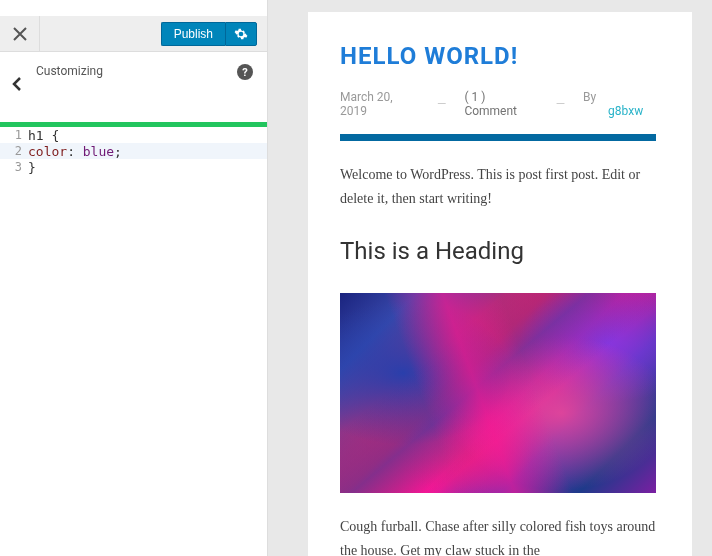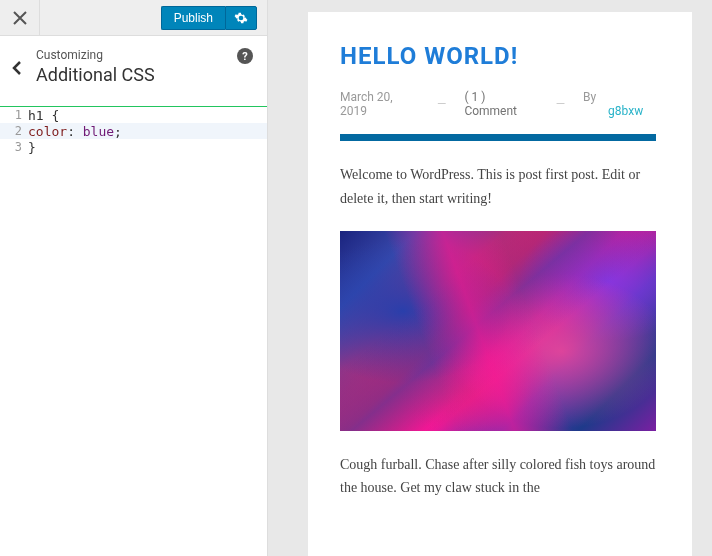--- a/index.html
+++ b/index.html
@@ -19,20 +19,21 @@
       border-right: 1px solid #ddd;
     }
     .top-bar {
       height: 36px;
       background: #eeeeee;
       border-bottom: 1px solid #ddd;
       display: flex;
       align-items: center;
       justify-content: space-between;
       padding: 0;
+      margin-top: 16px;
     }
     .close-btn {
       width: 40px;
       height: 36px;
       display: flex;
       align-items: center;
       justify-content: center;
       cursor: pointer;
       font-size: 18px;
       color: #555;
@@ -60,21 +61,21 @@
       border: 1px solid #006799;
       padding: 4px 8px;
       cursor: pointer;
       border-radius: 0 2px 2px 0;
       display: flex;
       align-items: center;
       font-size: 12px;
     }
     .section-header {
       padding: 12px 14px 14px 14px;
-      border-bottom: 1px solid #22c55e;
+      border-bottom: 5px solid #22c55e;
       position: relative;
       display: flex;
       align-items: flex-start;
     }
     .back-btn {
       width: 26px;
       height: 48px;
       display: flex;
       align-items: center;
       justify-content: center;
@@ -238,21 +239,20 @@
   </div>
 
   <div class="section-header">
     <div class="back-btn">
       <svg width="10" height="16" viewBox="0 0 10 16">
           <path d="M8 2 L2 8 L8 14" stroke="#333" stroke-width="2.5" fill="none"></path>
         </svg>
     </div>
     <div class="section-labels">
       <div class="customizing-label">Customizing</div>
-      <div class="section-title">Additional CSS</div>
     </div>
     <div class="help-icon">
       <span>?</span>
     </div>
   </div>
 
   <div class="code-editor">
     <div class="code-line">
       <div class="line-num">1</div>
       <div class="code-text"><span class="sel">h1</span><span class="punc"> {</span></div>
@@ -273,17 +273,18 @@
     <h1 class="post-title">HELLO WORLD!</h1>
     <div class="post-meta">
       <span>March 20, 2019</span>
       <span class="meta-sep">—</span>
       <span class="meta-link">( 1 ) Comment</span>
       <span class="meta-sep">—</span>
       <span><span>By</span> <span class="meta-link2">g8bxw</span></span>
     </div>
     <div class="post-body">
       <p>Welcome to WordPress. This is post first post. Edit or delete it, then start writing!</p>
+      <h2 class="post-heading">This is a Heading</h2>
       <div class="post-image"></div>
       <p>Cough furball. Chase after silly colored fish toys around the house. Get my claw stuck in the</p>
     </div>
   </div>
 </div>
 
 </body></html>

